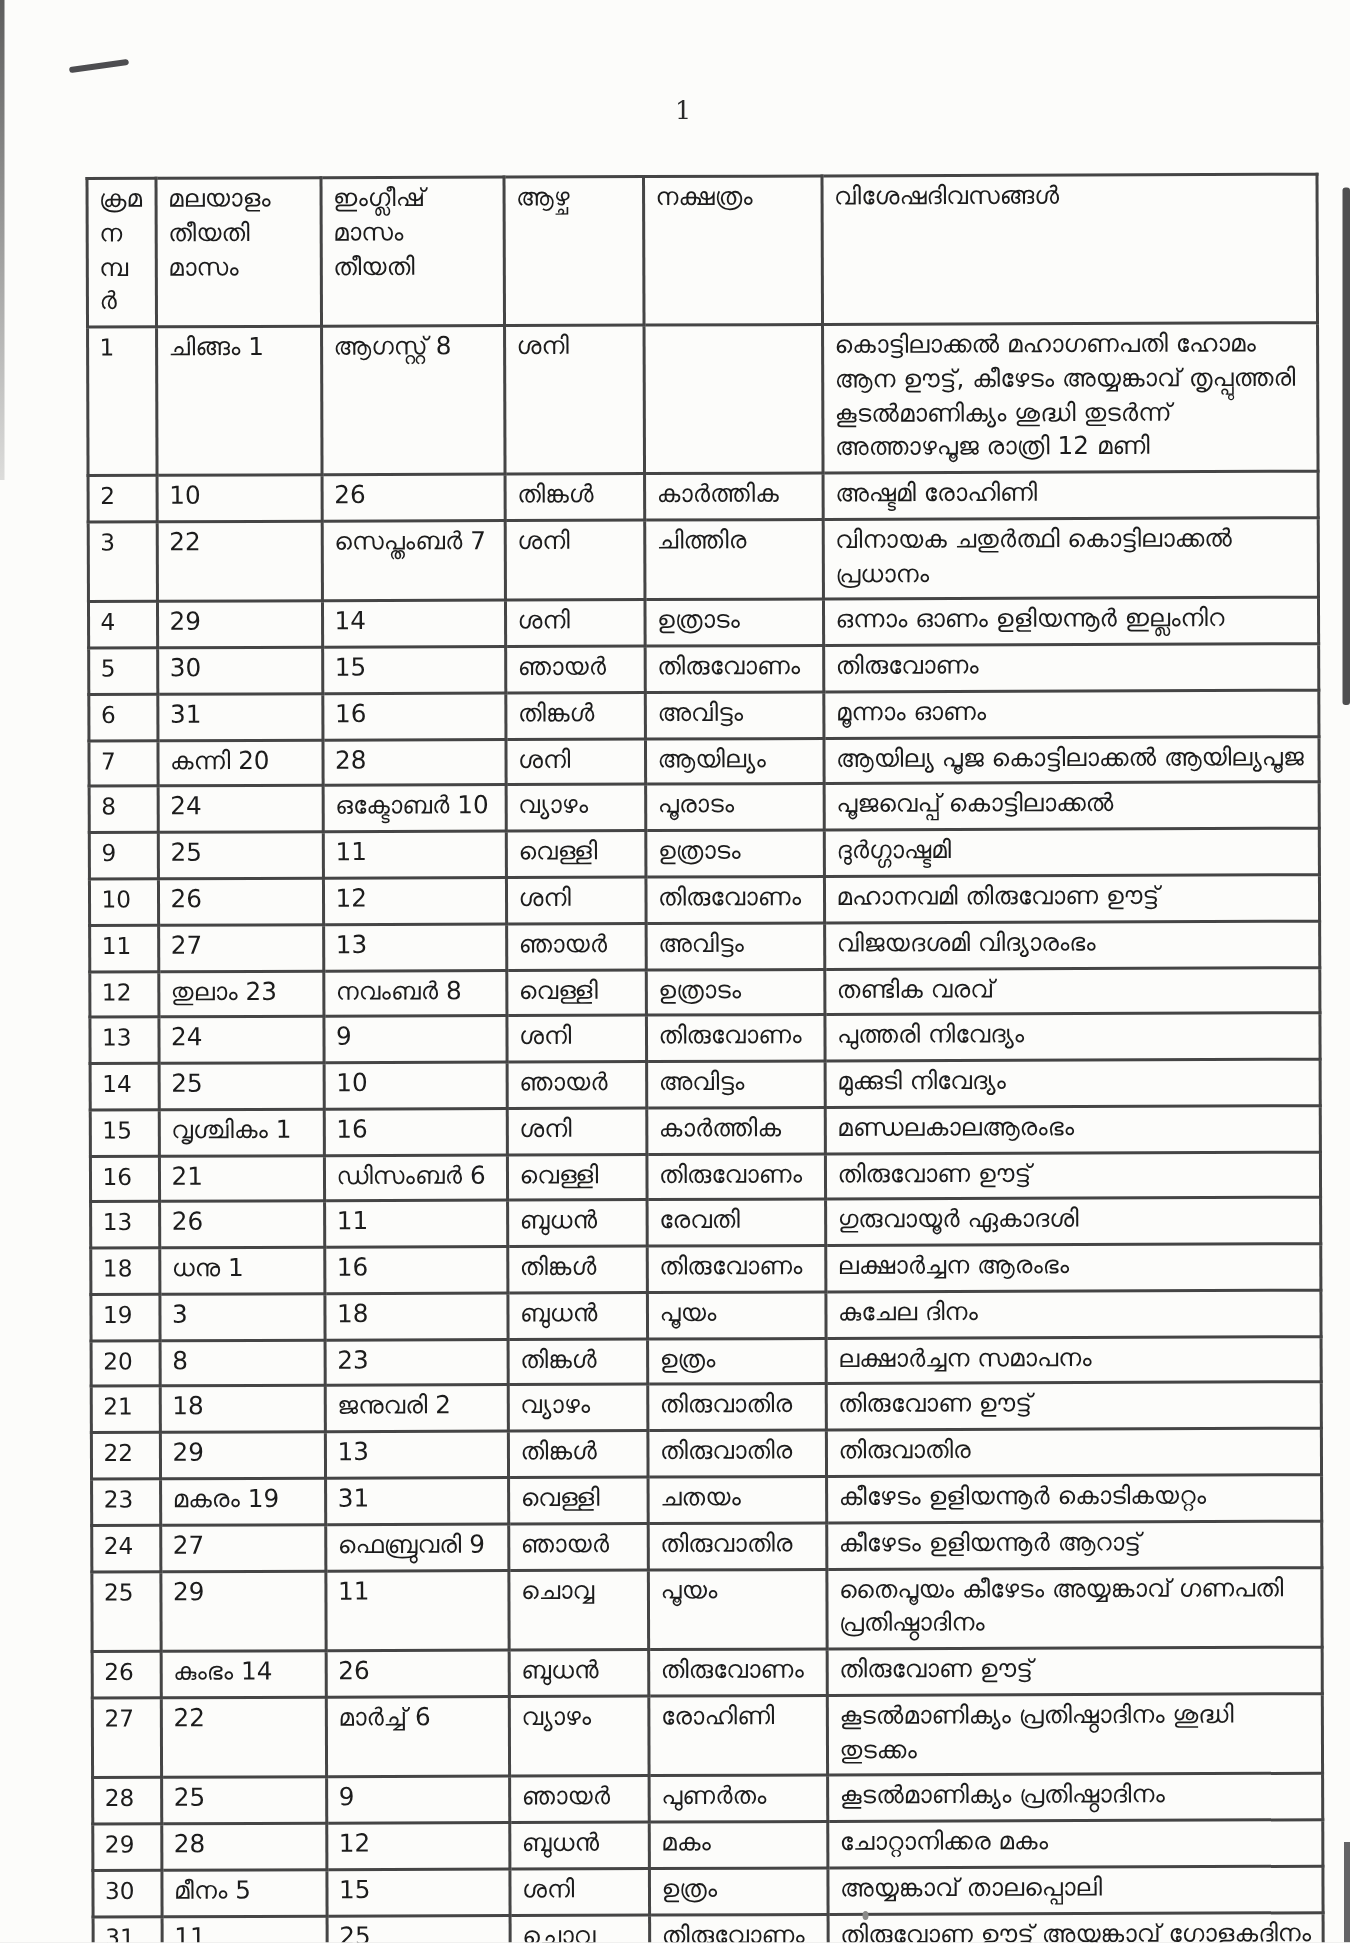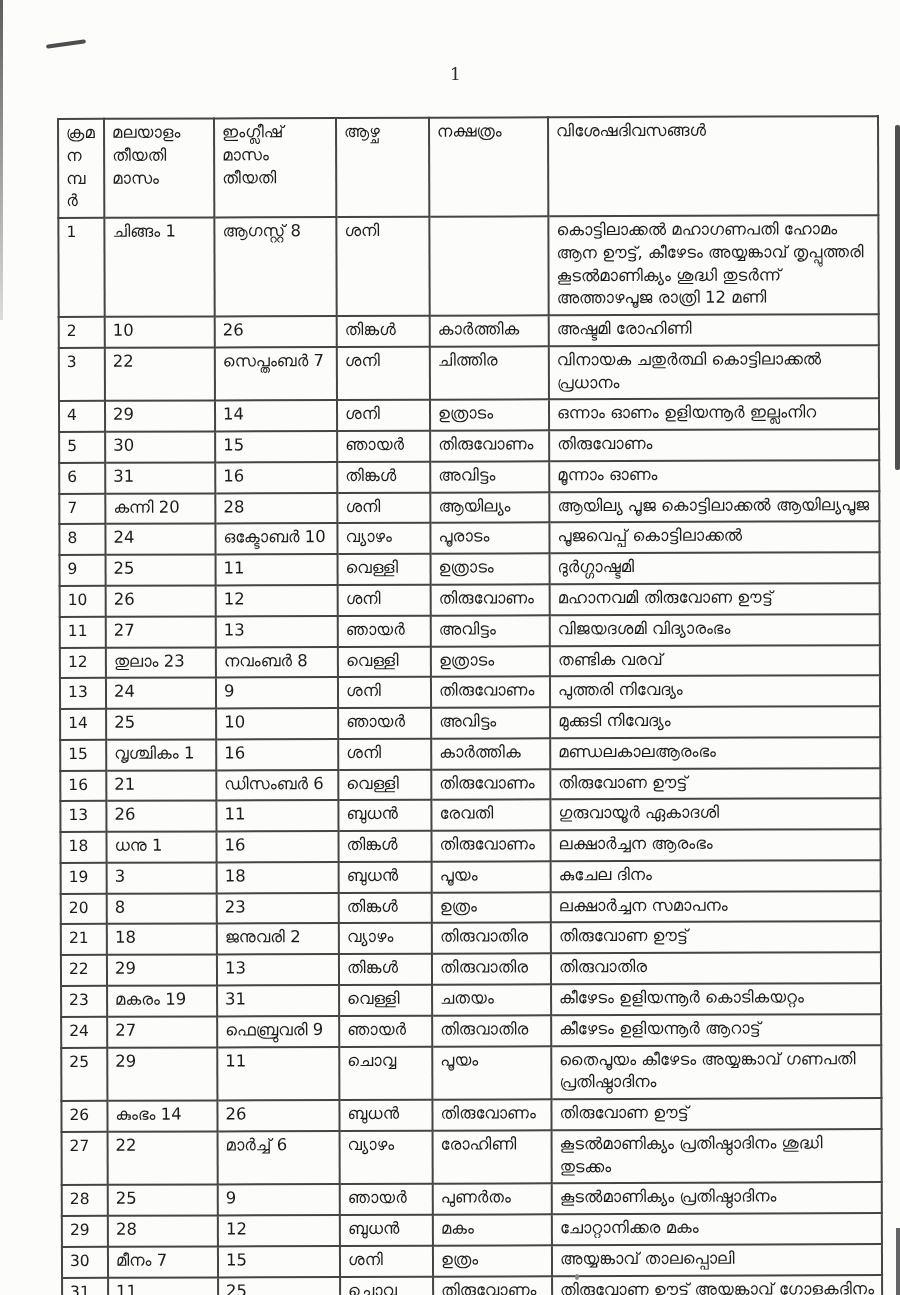--- a/index.html
+++ b/index.html
@@ -354,21 +354,21 @@
           <tr>
             <td class="col0">29</td>
             <td class="col1">28</td>
             <td class="col2">12</td>
             <td class="col3">ബുധൻ</td>
             <td class="col4">മകം</td>
             <td class="col5">ചോറ്റാനിക്കര മകം</td>
           </tr>
           <tr>
             <td class="col0">30</td>
-            <td class="col1">മീനം 7</td>
+            <td class="col1">മീനം 5</td>
             <td class="col2">15</td>
             <td class="col3">ശനി</td>
             <td class="col4">ഉത്രം</td>
             <td class="col5">അയ്യങ്കാവ് താലപ്പൊലി</td>
           </tr>
           <tr>
             <td class="col0">31</td>
             <td class="col1">11</td>
             <td class="col2">25</td>
             <td class="col3">ചൊവ്വ</td>

